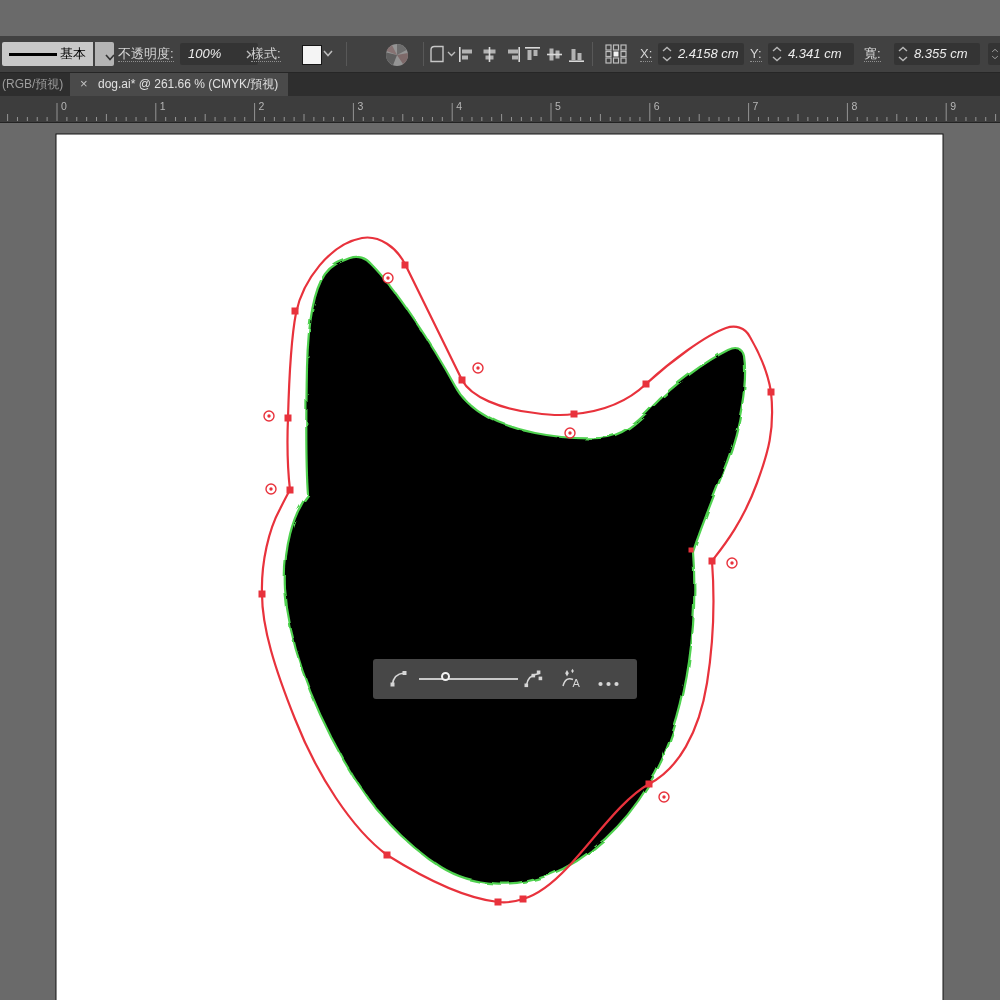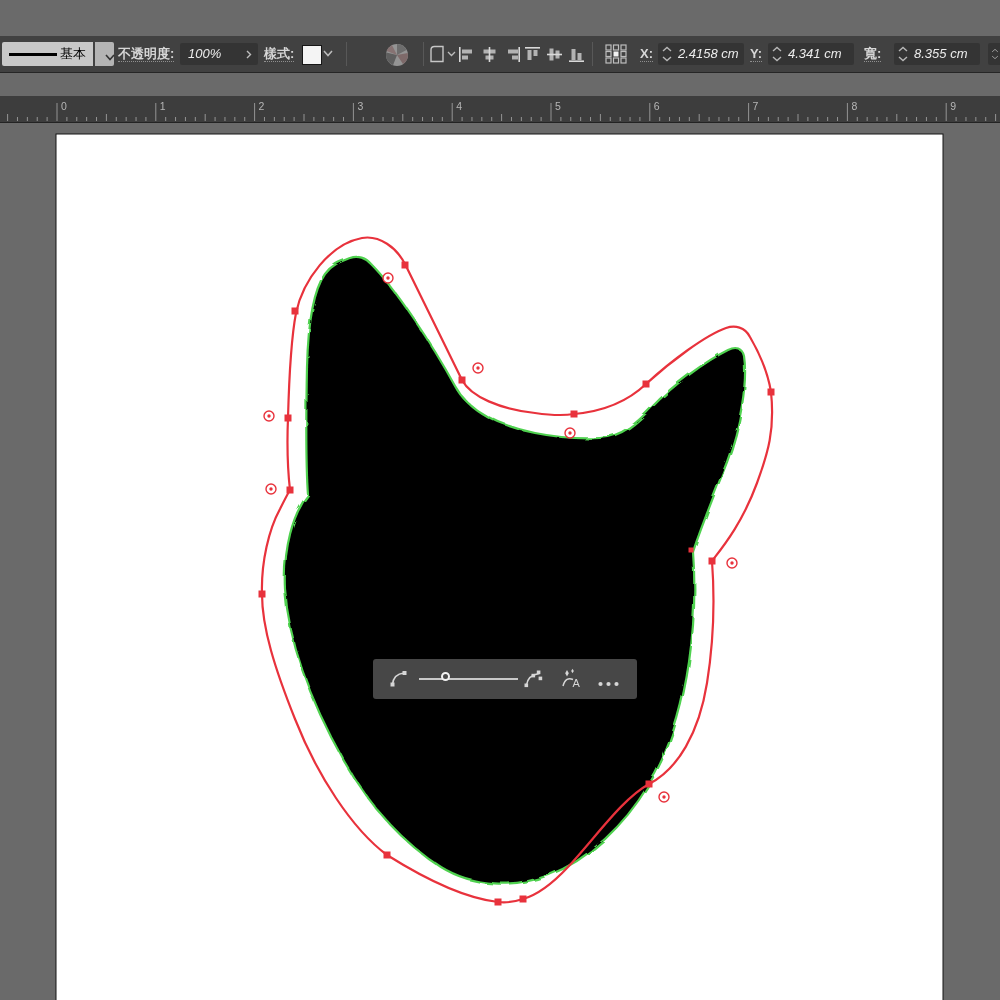--- a/index.html
+++ b/index.html
@@ -9,21 +9,21 @@
   #app{position:relative;width:879px;height:1000px;margin-top:36px;}
 
   
   .topbar{position:absolute;left:0;top:0;width:1000px;height:36px;background:#414141;
           border-bottom:1px solid #262626;z-index:30;}
   .topbar *{position:absolute;}
   .brush-well{left:2px;top:6px;width:91px;height:24px;background:#c8c8c8;border-radius:2px 0 0 2px;}
   .stroke-line{left:7px;top:11px;width:48px;height:2.6px;background:#000;}
   .brush-label{left:58px;top:4px;position:absolute;color:#000;font-size:13px;line-height:16px;}
   .chev-btn{left:95px;top:6px;width:19px;height:24px;background:#b4b4b4;border:none;border-radius:0 2px 2px 0;padding:0;}
-  .bar-label{top:0;height:36px;line-height:36px;color:#d6d6d6;font-size:13px;font-weight:bold;}
+  .bar-label{top:0;height:36px;line-height:36px;color:#d6d6d6;font-size:13px;}
   .dotted{border-bottom:0;}
   .dotted span{border-bottom:1px dotted #8f8f8f;}
   .lbl-inner{position:static;}
   .field{top:7px;height:22px;background:#343434;border-radius:2px;color:#ececec;font-size:13px;}
   .field .val{position:absolute;left:20px;top:3px;white-space:nowrap;font-style:italic;}
   .field.noarrow .val{left:8px;}
   .stepper{left:2px;top:2px;width:14px;height:18px;}
   .divider{top:6px;width:1px;height:24px;background:#585858;}
   .icon-btn{background:transparent;border:none;padding:0;}
   .swatch{left:302px;top:9px;width:18px;height:18px;background:#f4f4f4;border:1px solid #161616;}
@@ -69,21 +69,21 @@
     </button>
 
     <span class="bar-label dotted" style="left:118px"><span class="lbl-inner">不透明度:</span></span>
     <div class="field noarrow" style="left:180px;width:78px">
       <span class="val">100%</span>
       <svg style="right:6px;top:7px;position:absolute" width="6" height="9" viewBox="0 0 6 9">
           <polyline points="1,1 4.5,4.5 1,8" fill="none" stroke="#bdbdbd" stroke-width="1.4"></polyline>
         </svg>
     </div>
 
-    <span class="bar-label dotted" style="left:264px"><span class="lbl-inner">樣式:</span></span>
+    <span class="bar-label dotted" style="left:251px"><span class="lbl-inner">樣式:</span></span>
     <div class="swatch"></div>
     <button class="icon-btn" style="left:323px;top:14px">
       <svg width="10" height="7" viewBox="0 0 10 7">
           <polyline points="1,1 5,5.5 9,1" fill="none" stroke="#bdbdbd" stroke-width="1.5"></polyline>
         </svg>
     </button>
 
     <div class="divider" style="left:346px"></div>
 
     <button class="icon-btn" style="left:385px;top:7px">
@@ -196,20 +196,27 @@
     </div>
 
     <div class="sliver">
       <svg style="left:2px;top:2px" width="10" height="18" viewBox="0 0 14 18">
           <polyline points="3,6 7,2.5 11,6" fill="none" stroke="#9a9a9a" stroke-width="1.4"></polyline>
           <polyline points="3,12 7,15.5 11,12" fill="none" stroke="#9a9a9a" stroke-width="1.4"></polyline>
         </svg>
     </div>
   </div>
 
+  <div class="tabbar">
+    <span class="tab-inactive">(RGB/預視)</span>
+    <div class="tab-active">
+      <span class="tab-close">×</span>
+      <span class="tab-title">dog.ai* @ 261.66 % (CMYK/預視)</span>
+    </div>
+  </div>
 
   <div class="ruler">
     <svg id="ruler-svg" width="1000" height="26">
         <line x1="7.600000000000001" x2="7.600000000000001" y1="18" y2="25" stroke="#949494" stroke-width="1"></line>
         <line x1="17.479999999999997" x2="17.479999999999997" y1="21" y2="25" stroke="#949494" stroke-width="1"></line>
         <line x1="27.36" x2="27.36" y1="21" y2="25" stroke="#949494" stroke-width="1"></line>
         <line x1="37.239999999999995" x2="37.239999999999995" y1="21" y2="25" stroke="#949494" stroke-width="1"></line>
         <line x1="47.11999999999999" x2="47.11999999999999" y1="21" y2="25" stroke="#949494" stroke-width="1"></line>
         <line x1="57" x2="57" y1="7" y2="25" stroke="#949494" stroke-width="1"></line>
         <text x="61" y="14" font-size="10.5" fill="#b6b6b6">0</text>

